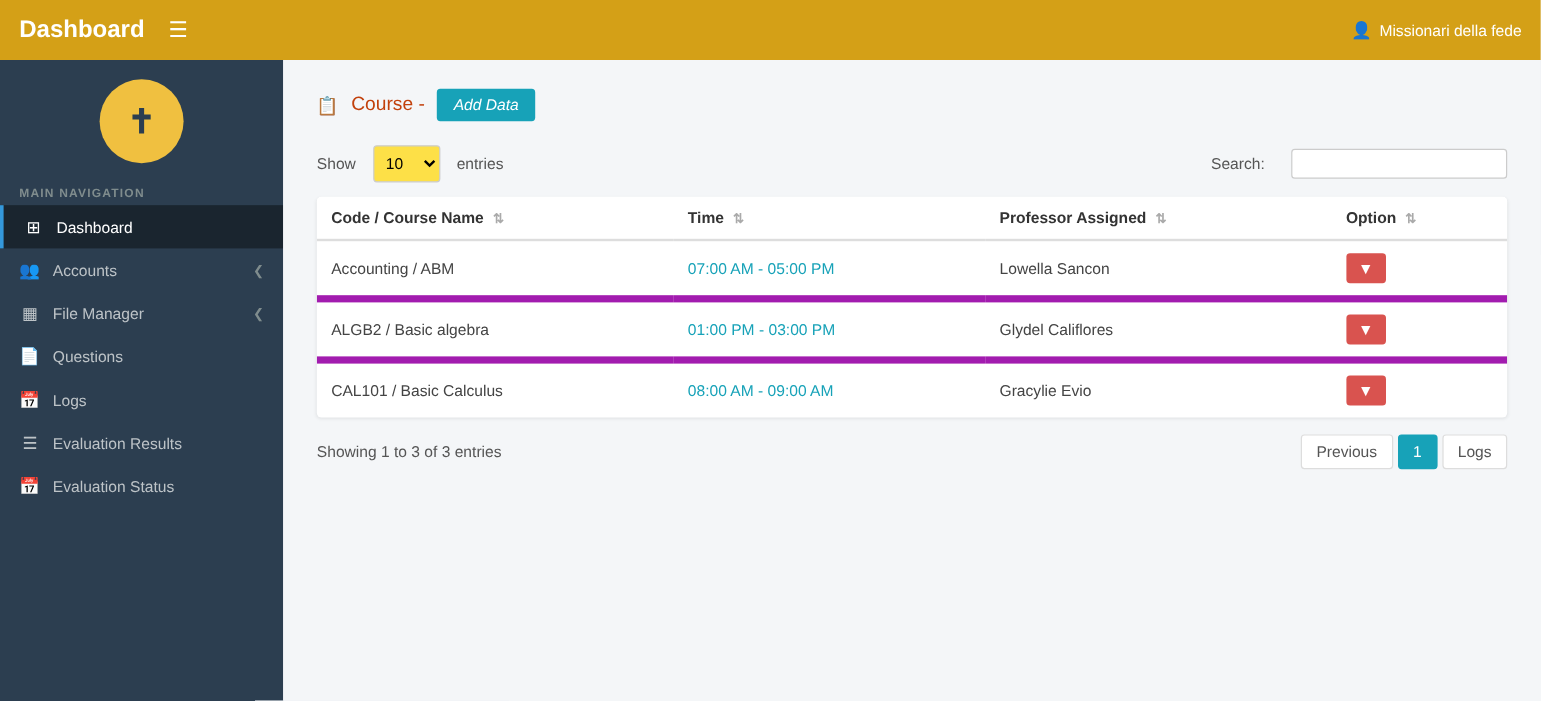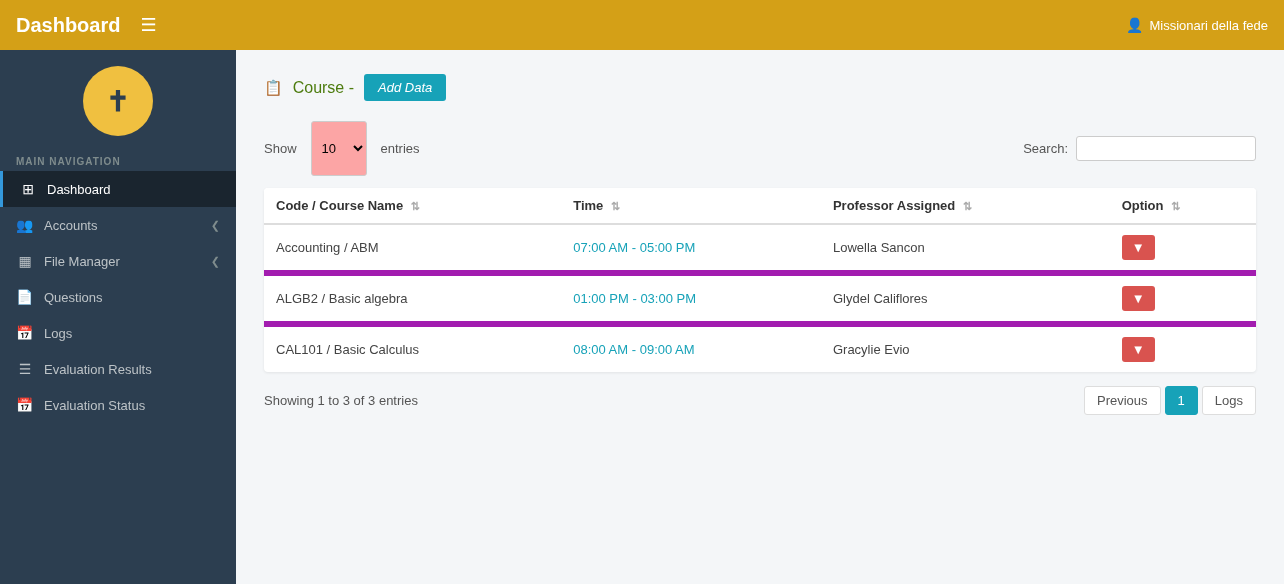--- a/index.html
+++ b/index.html
@@ -84,47 +84,47 @@
       background: #f4f6f8;
     }
 
     .page-header {
       display: flex;
       align-items: center;
       gap: 10px;
       margin-bottom: 20px;
     }
     .page-header-icon { color: #555; font-size: 15px; }
-    .page-header-title { font-size: 16px; color: #4d7c0f; font-weight: 400; }
+    .page-header-title { font-size: 16px; color: #c2410c; font-weight: 400; }
     .btn-add {
       background: #17a2b8;
       color: white;
       border: none;
       padding: 6px 14px;
       border-radius: 3px;
       cursor: pointer;
       font-size: 13px;
       font-style: italic;
     }
 
     .table-controls {
       display: flex;
       justify-content: space-between;
       align-items: center;
       margin-bottom: 12px;
     }
     .show-entries { display: flex; align-items: center; gap: 14px; color: #555; }
     .show-entries select {
       border: 1px solid #ccc;
-      padding: 18px 6px;
-      border-radius: 3px;
-      font-size: 13px;
-      background: #fca5a5;
-    }
-    .search-box { display: flex; align-items: center; gap: 8px; color: #555; }
+      padding: 6px 6px;
+      border-radius: 3px;
+      font-size: 13px;
+      background: #fde047;
+    }
+    .search-box { display: flex; align-items: center; gap: 22px; color: #555; }
     .search-box input {
       border: 1px solid #ccc;
       padding: 4px 8px;
       border-radius: 3px;
       font-size: 13px;
       width: 180px;
     }
 
     .data-table {
       width: 100%;

